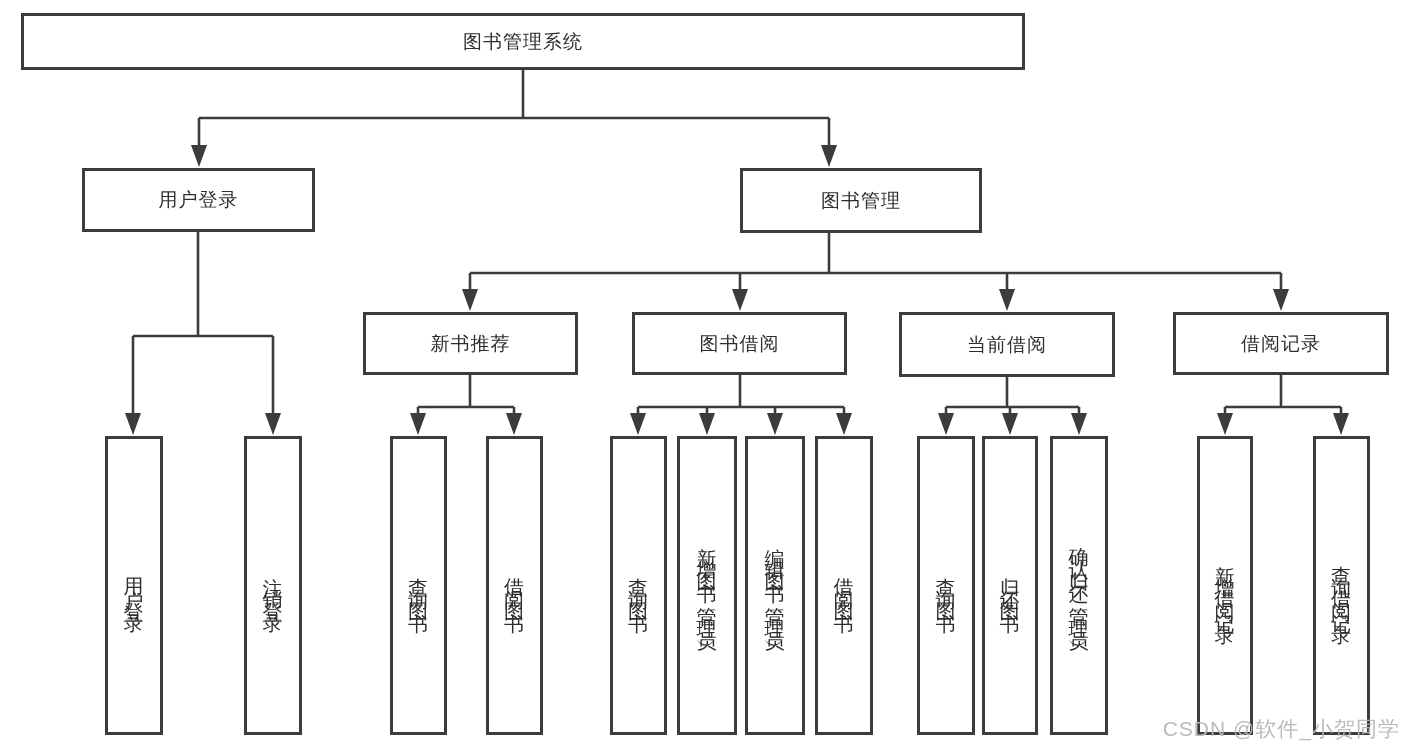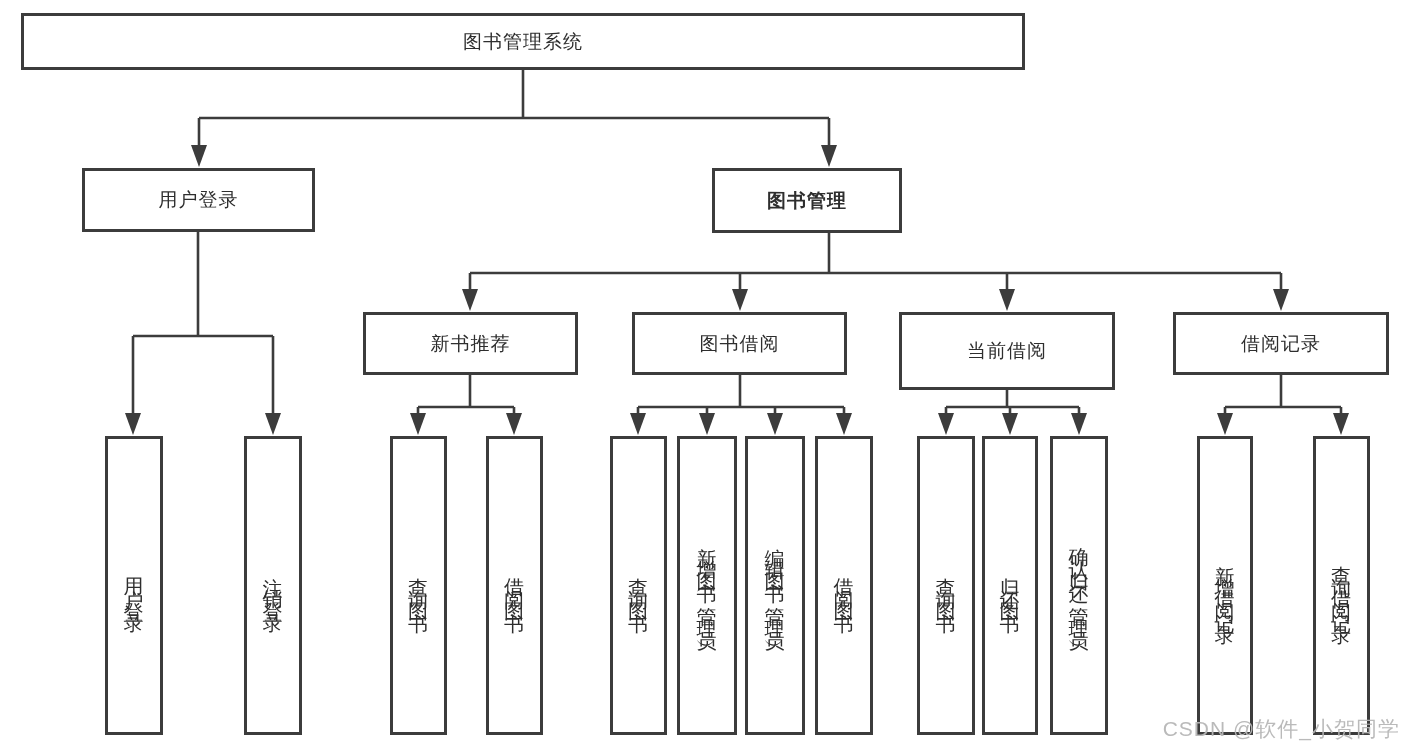--- a/index.html
+++ b/index.html
@@ -109,31 +109,31 @@
       <polygon points="1333,413 1349,413 1341,435" fill="#3c3c3c"></polygon>
     </svg>
 
   <div class="box hbox" style="left:21px; top:13px; width:1004px; height:57px;">
     <span>图书管理系统</span>
   </div>
 
   <div class="box hbox" style="left:82px; top:168px; width:233px; height:64px;">
     <span>用户登录</span>
   </div>
-  <div class="box hbox" style="left:712px; top:168px; width:190px; height:65px;font-weight:bold;">
+  <div class="box hbox" style="left:740px; top:168px; width:242px; height:65px;">
     <span>图书管理</span>
   </div>
 
   <div class="box hbox" style="left:363px; top:312px; width:215px; height:63px;">
     <span>新书推荐</span>
   </div>
   <div class="box hbox" style="left:632px; top:312px; width:215px; height:63px;">
     <span>图书借阅</span>
   </div>
-  <div class="box hbox" style="left:899px; top:312px; width:216px; height:78px;">
+  <div class="box hbox" style="left:899px; top:312px; width:216px; height:65px;">
     <span>当前借阅</span>
   </div>
   <div class="box hbox" style="left:1173px; top:312px; width:216px; height:63px;">
     <span>借阅记录</span>
   </div>
 
   <div class="box vbox" style="left:105px; top:436px; width:58px; height:299px;">
     <span class="vtext">用户登录</span>
   </div>
   <div class="box vbox" style="left:244px; top:436px; width:58px; height:299px;">

